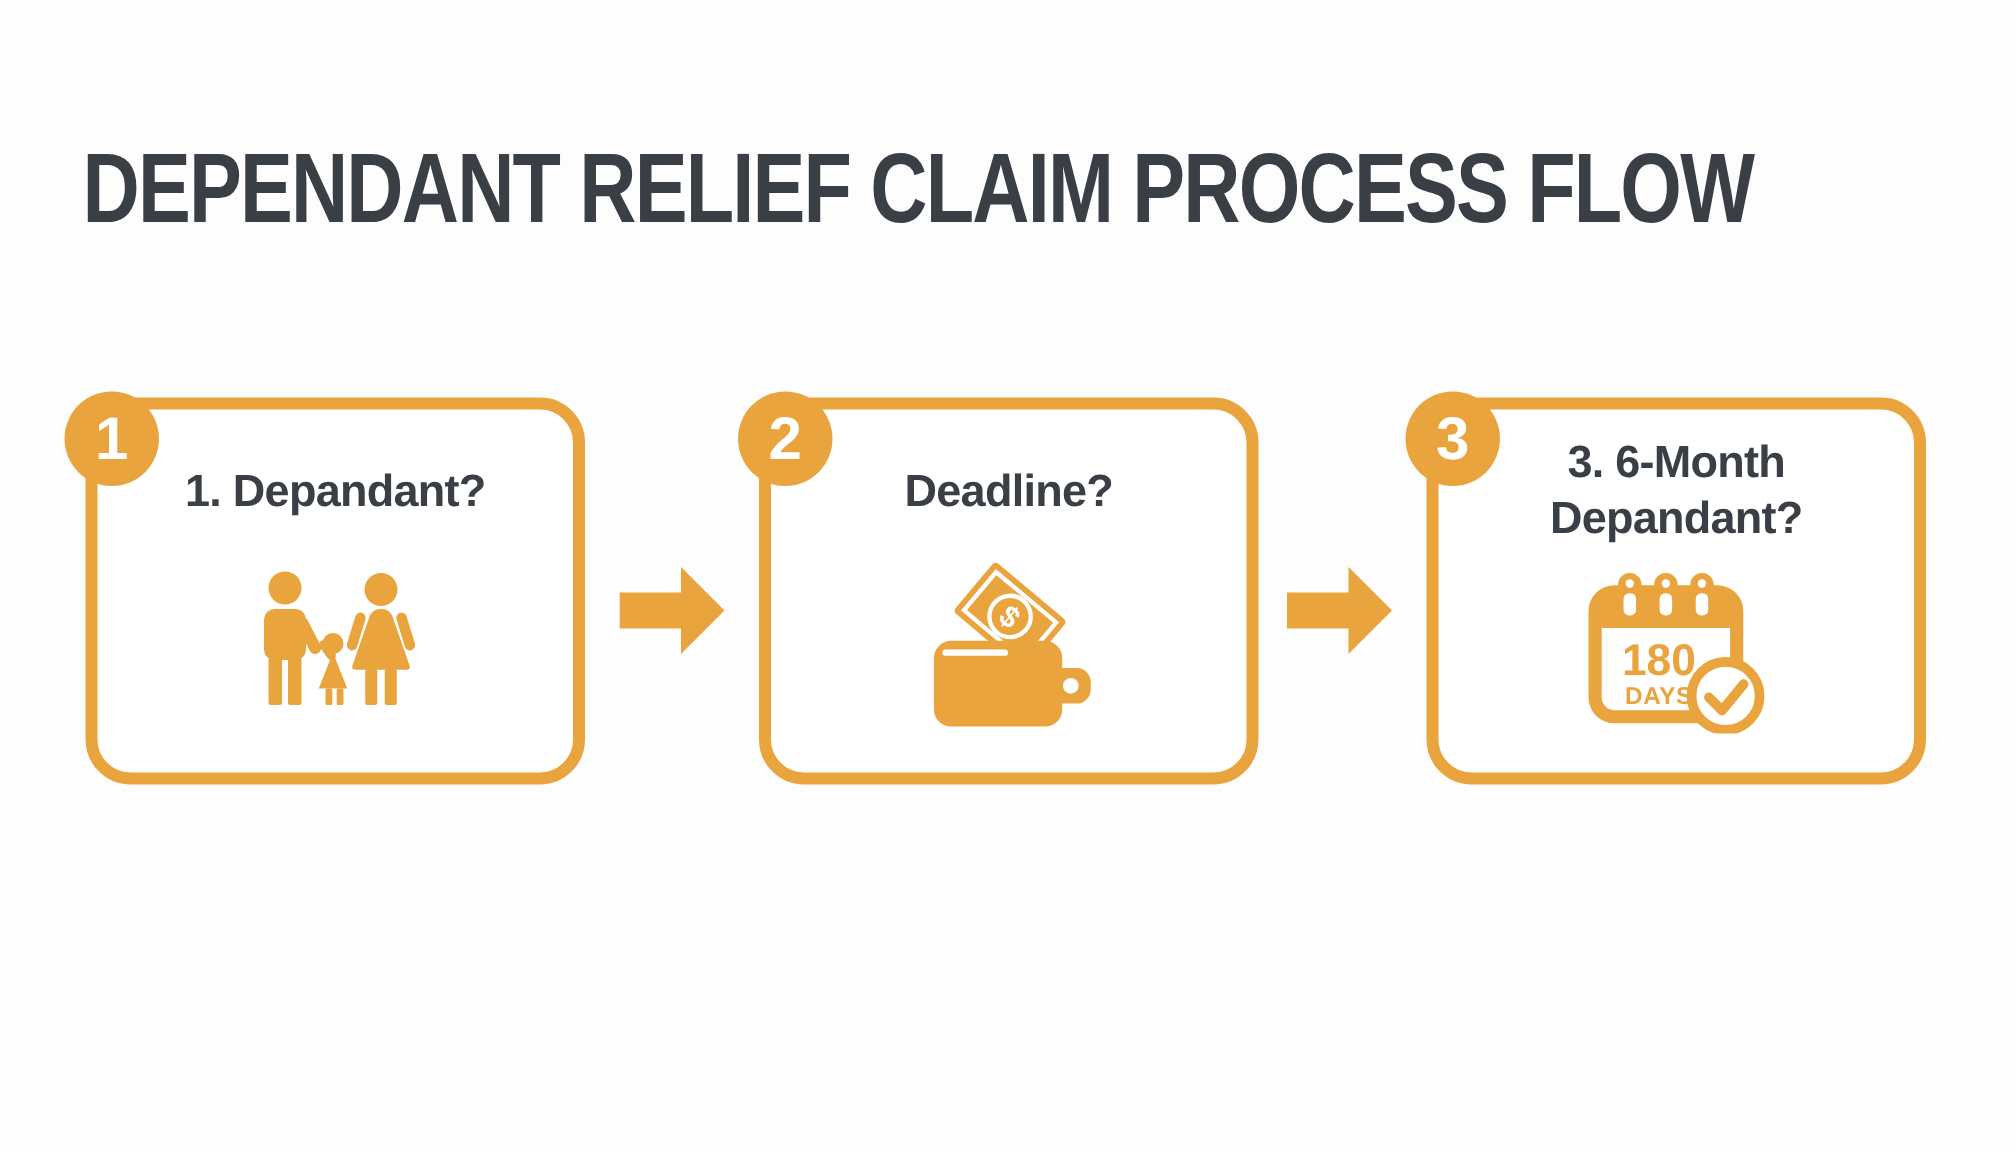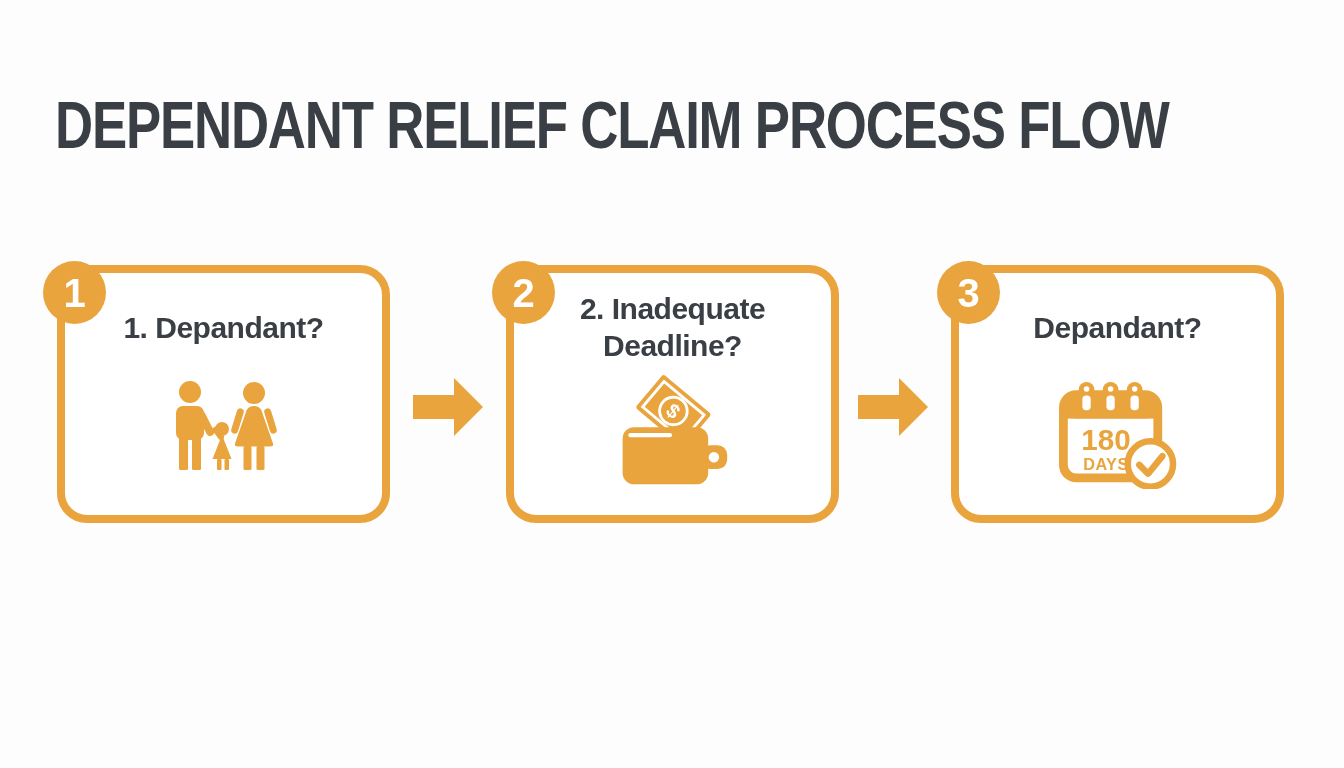--- a/index.html
+++ b/index.html
@@ -140,21 +140,20 @@
   </div>
 </div>
 
 <svg class="flow-arrow" id="flow-arrow-1" viewBox="0 0 70 58" xmlns="http://www.w3.org/2000/svg">
   <polygon points="0,17 41,17 41,0 70,29 41,58 41,41 0,41" fill="#E9A43D"></polygon>
 </svg>
 
 <div class="step-box" id="step-box-2">
   <div class="badge">2</div>
   <div class="step-title">
-    <span class="line">2. Inadequate</span>
     <span class="line">Deadline?</span>
   </div>
   <div class="icon-wrap">
 
     <svg width="116" height="118" viewBox="0 0 122 124" xmlns="http://www.w3.org/2000/svg">
       <g transform="rotate(40 60 40)">
         <rect x="28" y="16" width="66" height="46" rx="3" fill="#E9A43D"></rect>
         <rect x="33.5" y="21.5" width="55" height="35" fill="none" stroke="#FFFFFF" stroke-width="3"></rect>
         <circle cx="61" cy="39" r="14.5" fill="#E9A43D" stroke="#FFFFFF" stroke-width="3"></circle>
         <text x="61" y="46.5" text-anchor="middle" font-size="21" fill="#FFFFFF">$</text>
@@ -167,20 +166,21 @@
   </div>
 </div>
 
 <svg class="flow-arrow" id="flow-arrow-2" viewBox="0 0 70 58" xmlns="http://www.w3.org/2000/svg">
   <polygon points="0,17 41,17 41,0 70,29 41,58 41,41 0,41" fill="#E9A43D"></polygon>
 </svg>
 
 <div class="step-box" id="step-box-3">
   <div class="badge">3</div>
   <div class="step-title">
+    <span class="line">3. 6-Month</span>
     <span class="line">Depandant?</span>
   </div>
   <div class="icon-wrap">
 
     <svg width="124" height="113" viewBox="0 0 134 122" xmlns="http://www.w3.org/2000/svg">
       <rect x="8" y="20" width="102" height="90" rx="14" fill="#FFFFFF" stroke="#E9A43D" stroke-width="9.5"></rect>
       <rect x="8" y="20" width="102" height="26" rx="13" fill="#E9A43D"></rect>
       <rect x="8" y="33" width="102" height="13" fill="#E9A43D"></rect>
 
       <circle cx="33" cy="15" r="8.5" fill="#E9A43D"></circle>

